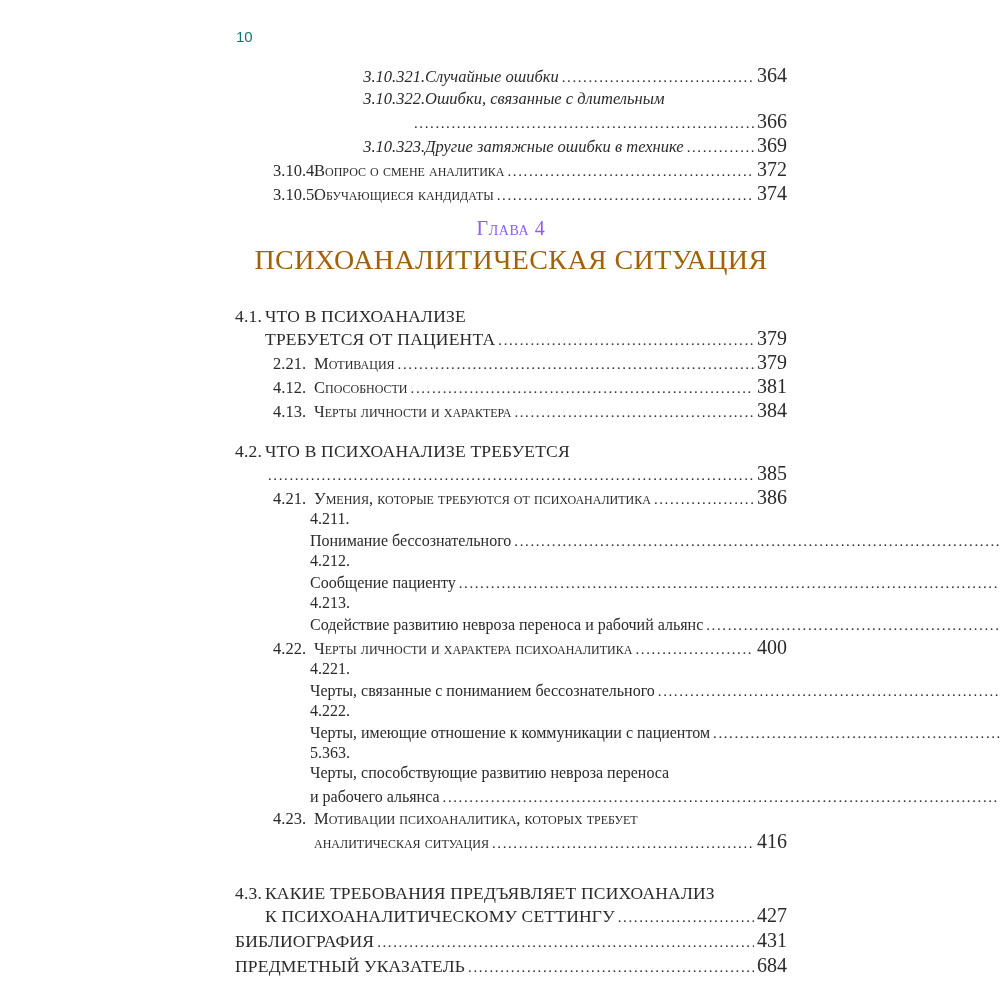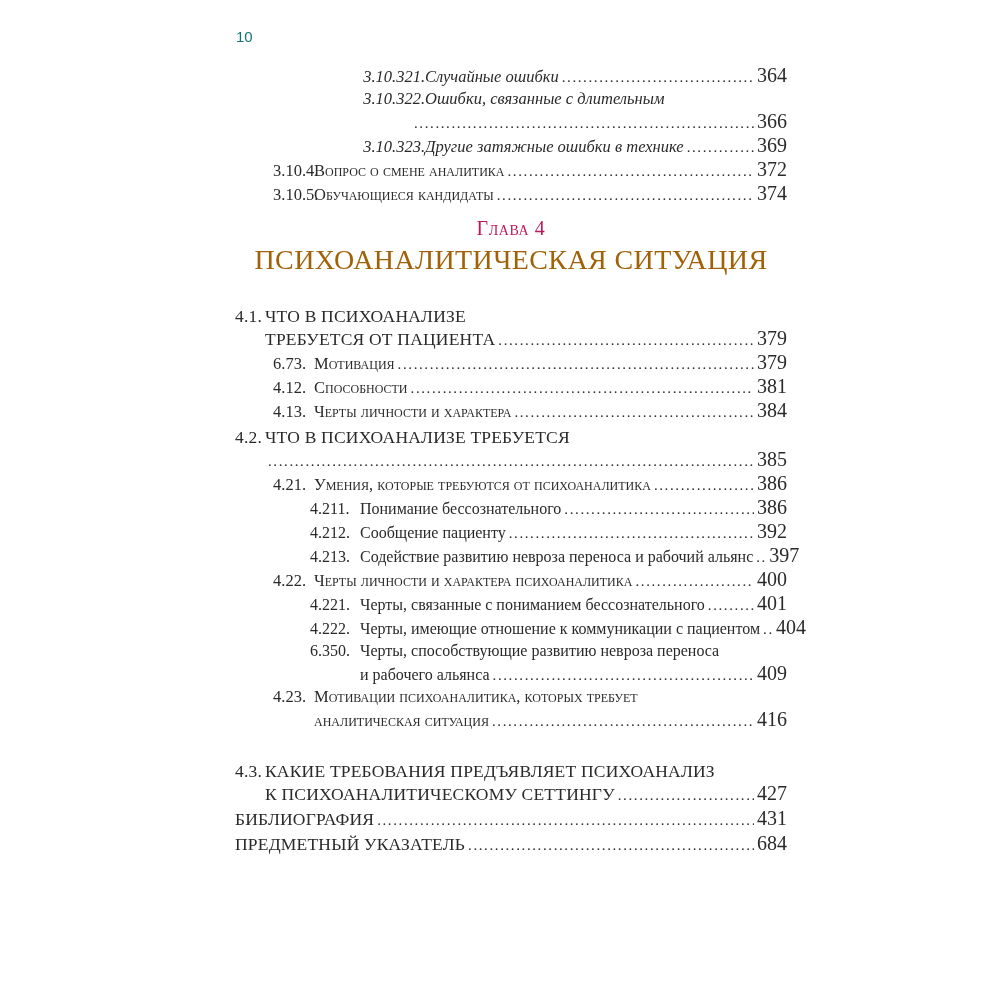--- a/index.html
+++ b/index.html
@@ -28,40 +28,40 @@
     font-style:normal; font-variant:normal; color:#2e2e2e;
   }
   .pg {
     flex:0 0 auto; margin-left:3px;
     font-size:20px; font-style:normal; font-variant:normal; letter-spacing:0;
   }
 
   
   .l1 .num { width:30px; }
   .l2      { padding-left:38px; }  .l2 .num  { width:41px; }
-  .l3      { padding-left:75px; }  .l3 .num  { width:50px; }
+  .l3      { padding-left:75px;flex-direction:column; }  .l3 .num  { width:50px; }
   .l3i     { padding-left:126px; } .l3i .num { width:64px;text-align:right; }
 
   
   .caps      { font-size:17.5px; letter-spacing:0.2px;margin-top:28px; }
   .smallcaps { font-variant:small-caps; font-size:16.5px; }
   .italic    { font-style:italic; font-size:16.5px; }
   .plain     { font-size:16px; }
 
   
   .l3i .line + .line { margin-left:-14px; }
   .l3  .line + .line { }
 
-  .gap-sm { margin-top:3px; }
+  .gap-sm { margin-top:17px; }
   .gap-md { margin-top:1px; }
 
   .chapter-heading { text-align:center; margin-top:9px; margin-bottom:16px; }
   .kicker {
     font-variant:small-caps; font-size:20px; line-height:27px; letter-spacing:0.6px;
-    color:#be185d;
+    color:#8b5cf6;
   }
   .chapter-title {
     font-size:28px; line-height:35px; letter-spacing:0.4px; color:#a16207;
   }
 </style>
 </head>
 <body>
 
 <div class="folio">10</div>
 
@@ -134,21 +134,21 @@
             <span class="txt">ЧТО В ПСИХОАНАЛИЗЕ</span>
           </span>
           <span class="line">
             <span class="txt">ТРЕБУЕТСЯ ОТ ПАЦИЕНТА</span>
             <span class="dots">........................................................................................................................................................................................................</span>
             <span class="pg">379</span>
           </span>
         </span>
       </div>
       <div class="entry l2 smallcaps">
-        <span class="num">6.73.</span>
+        <span class="num">2.21.</span>
         <span class="body">
           <span class="line">
             <span class="txt">Мотивация</span>
             <span class="dots">........................................................................................................................................................................................................</span>
             <span class="pg">379</span>
           </span>
         </span>
       </div>
       <div class="entry l2 smallcaps">
         <span class="num">4.12.</span>
@@ -246,21 +246,21 @@
         <span class="num">4.222.</span>
         <span class="body">
           <span class="line">
             <span class="txt">Черты, имеющие отношение к коммуникации с пациентом</span>
             <span class="dots">........................................................................................................................................................................................................</span>
             <span class="pg">404</span>
           </span>
         </span>
       </div>
       <div class="entry l3 plain">
-        <span class="num">6.350.</span>
+        <span class="num">5.363.</span>
         <span class="body">
           <span class="line">
             <span class="txt">Черты, способствующие развитию невроза переноса</span>
           </span>
           <span class="line">
             <span class="txt">и рабочего альянса</span>
             <span class="dots">........................................................................................................................................................................................................</span>
             <span class="pg">409</span>
           </span>
         </span>

